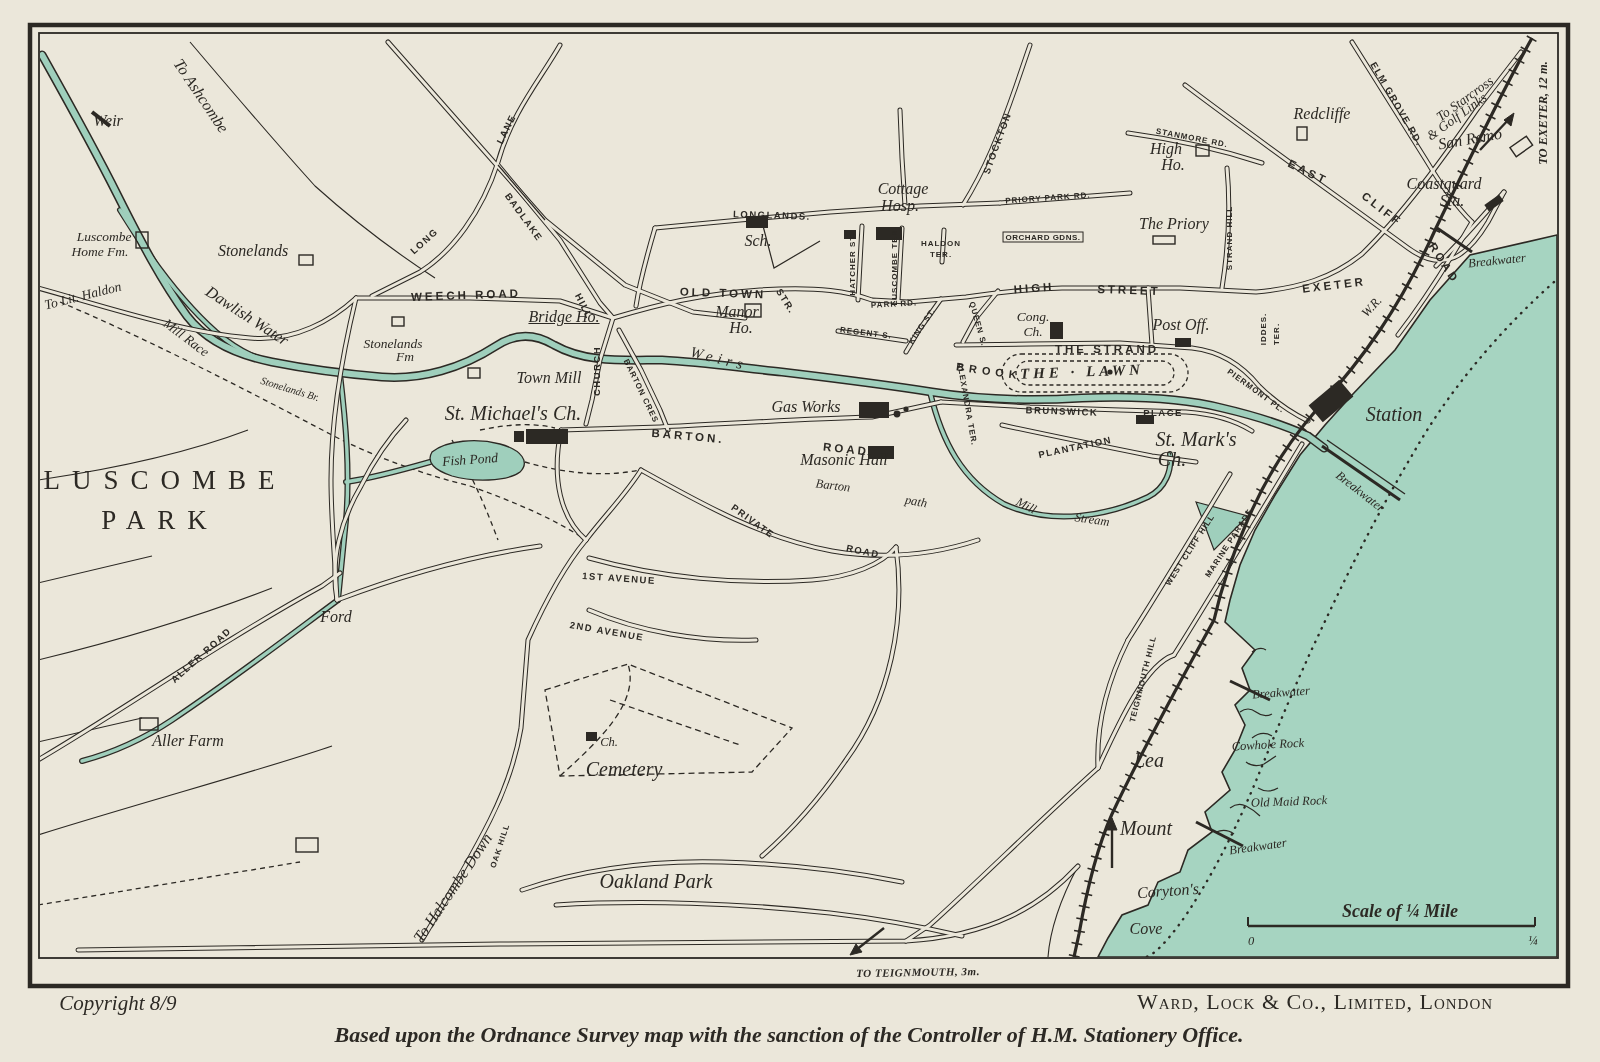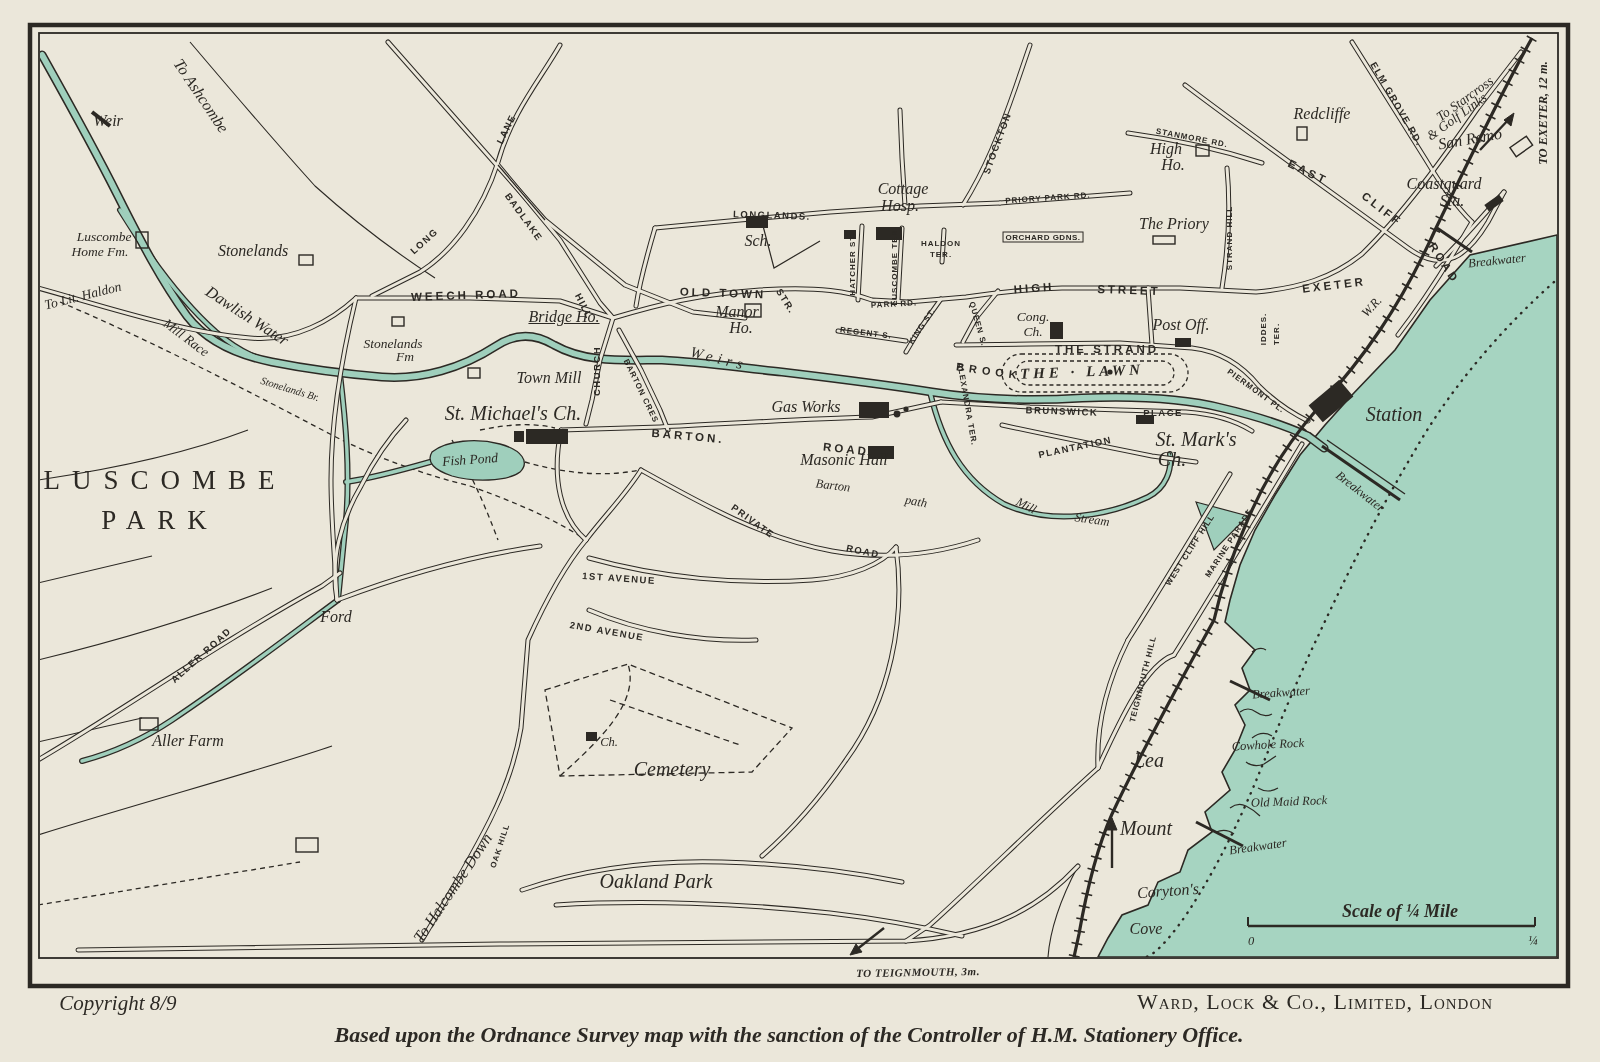--- a/index.html
+++ b/index.html
@@ -381,21 +381,21 @@
       <div class="lbl plb" style="left: 1149px; top: 760px; transform: translate(-50%, -50%) rotate(0deg);">Lea</div>
       <div class="lbl plb" style="left: 1146px; top: 828px; transform: translate(-50%, -50%) rotate(0deg);">Mount</div>
       <div class="lbl pls" style="left: 1281px; top: 693px; transform: translate(-50%, -50%) rotate(-4deg);">Breakwater</div>
       <div class="lbl pls" style="left: 1268px; top: 745px; transform: translate(-50%, -50%) rotate(-3deg);">Cowhole Rock</div>
       <div class="lbl pls" style="left: 1289px; top: 802px; transform: translate(-50%, -50%) rotate(-2deg);">Old Maid Rock</div>
       <div class="lbl pls" style="left: 1258px; top: 847px; transform: translate(-50%, -50%) rotate(-8deg);">Breakwater</div>
       <div class="lbl pl" style="left: 1168px; top: 891px; transform: translate(-50%, -50%) rotate(-4deg);">Coryton's</div>
       <div class="lbl pl" style="left: 1146px; top: 929px; transform: translate(-50%, -50%) rotate(0deg);">Cove</div>
       <div class="lbl rds" style="left: 619px; top: 578px; transform: translate(-50%, -50%) rotate(4deg);">1ST AVENUE</div>
       <div class="lbl rds" style="left: 607px; top: 631px; transform: translate(-50%, -50%) rotate(10deg);">2ND AVENUE</div>
-      <div class="lbl plb" style="left: 672px; top: 769px; transform: translate(-50%, -50%) rotate(0deg);">Cemetery</div>
+      <div class="lbl plb" style="left: 624px; top: 769px; transform: translate(-50%, -50%) rotate(0deg);">Cemetery</div>
       <div class="lbl pls" style="left: 609px; top: 742px; transform: translate(-50%, -50%) rotate(0deg);">Ch.</div>
       <div class="lbl plb" style="left: 656px; top: 881px; transform: translate(-50%, -50%) rotate(0deg);">Oakland Park</div>
       <div class="lbl pl" style="left: 453px; top: 888px; transform: translate(-50%, -50%) rotate(-56deg);">To Halcombe Down</div>
       <div class="lbl rds3" style="left: 500px; top: 846px; transform: translate(-50%, -50%) rotate(-72deg);">OAK HILL</div>
       <div class="lbl rds" style="left: 201px; top: 655px; transform: translate(-50%, -50%) rotate(-42deg);">ALLER ROAD</div>
       <div class="lbl pl" style="left: 336px; top: 617px; transform: translate(-50%, -50%) rotate(0deg);">Ford</div>
       <div class="lbl pl" style="left: 188px; top: 741px; transform: translate(-50%, -50%) rotate(0deg);">Aller Farm</div>
       <div class="lbl plw" style="left: 719px; top: 359px; transform: translate(-50%, -50%) rotate(14deg);">Weirs</div>
       <div class="lbl rdw" style="left: 989px; top: 371px; transform: translate(-50%, -50%) rotate(8deg);">BROOK</div>
       <div class="lbl pli3" style="left: 918px; top: 972px; transform: translate(-50%, -50%) rotate(-1deg);">TO TEIGNMOUTH, 3m.</div>

